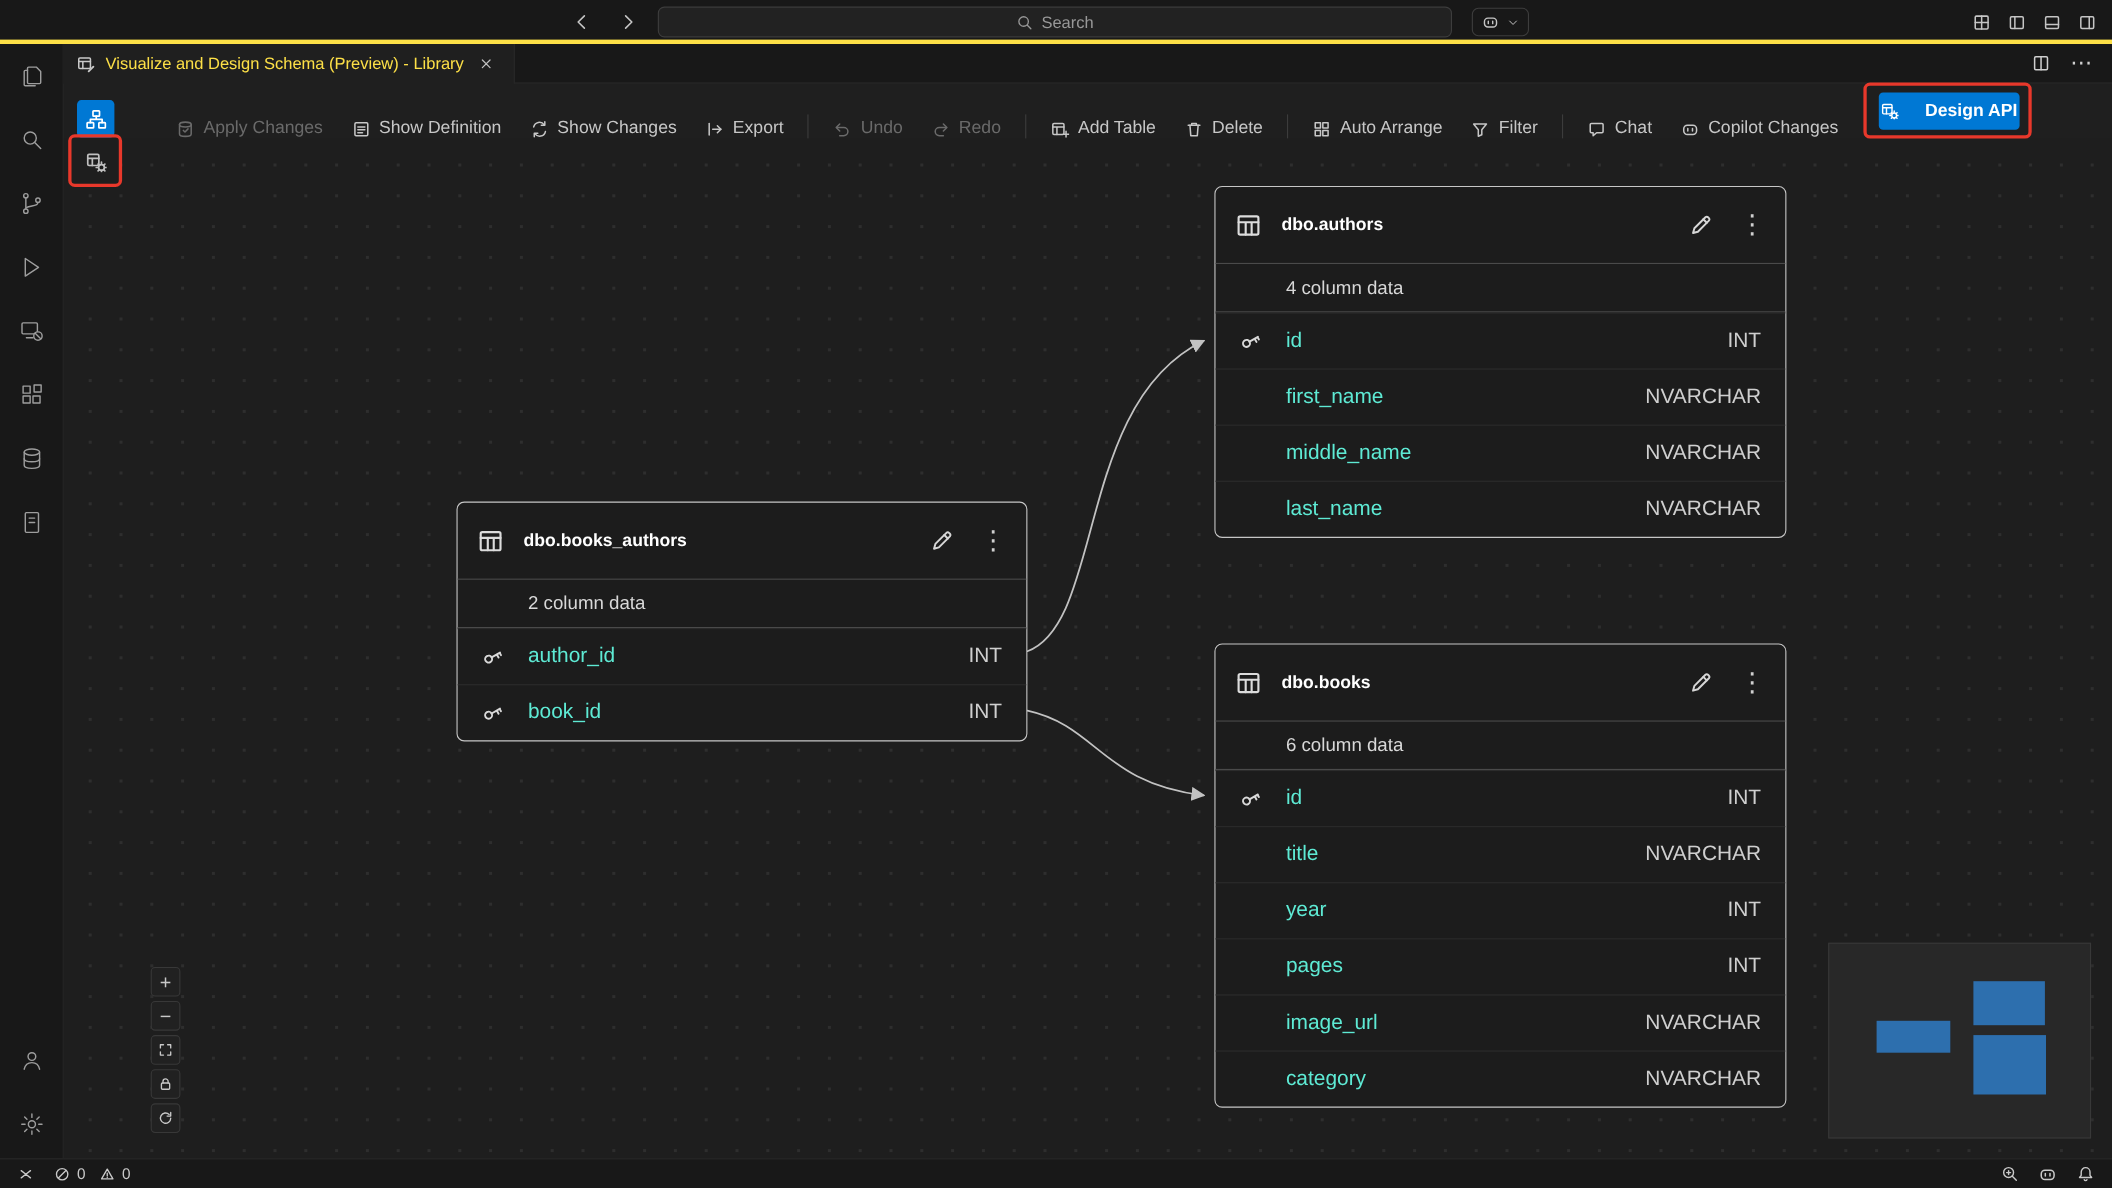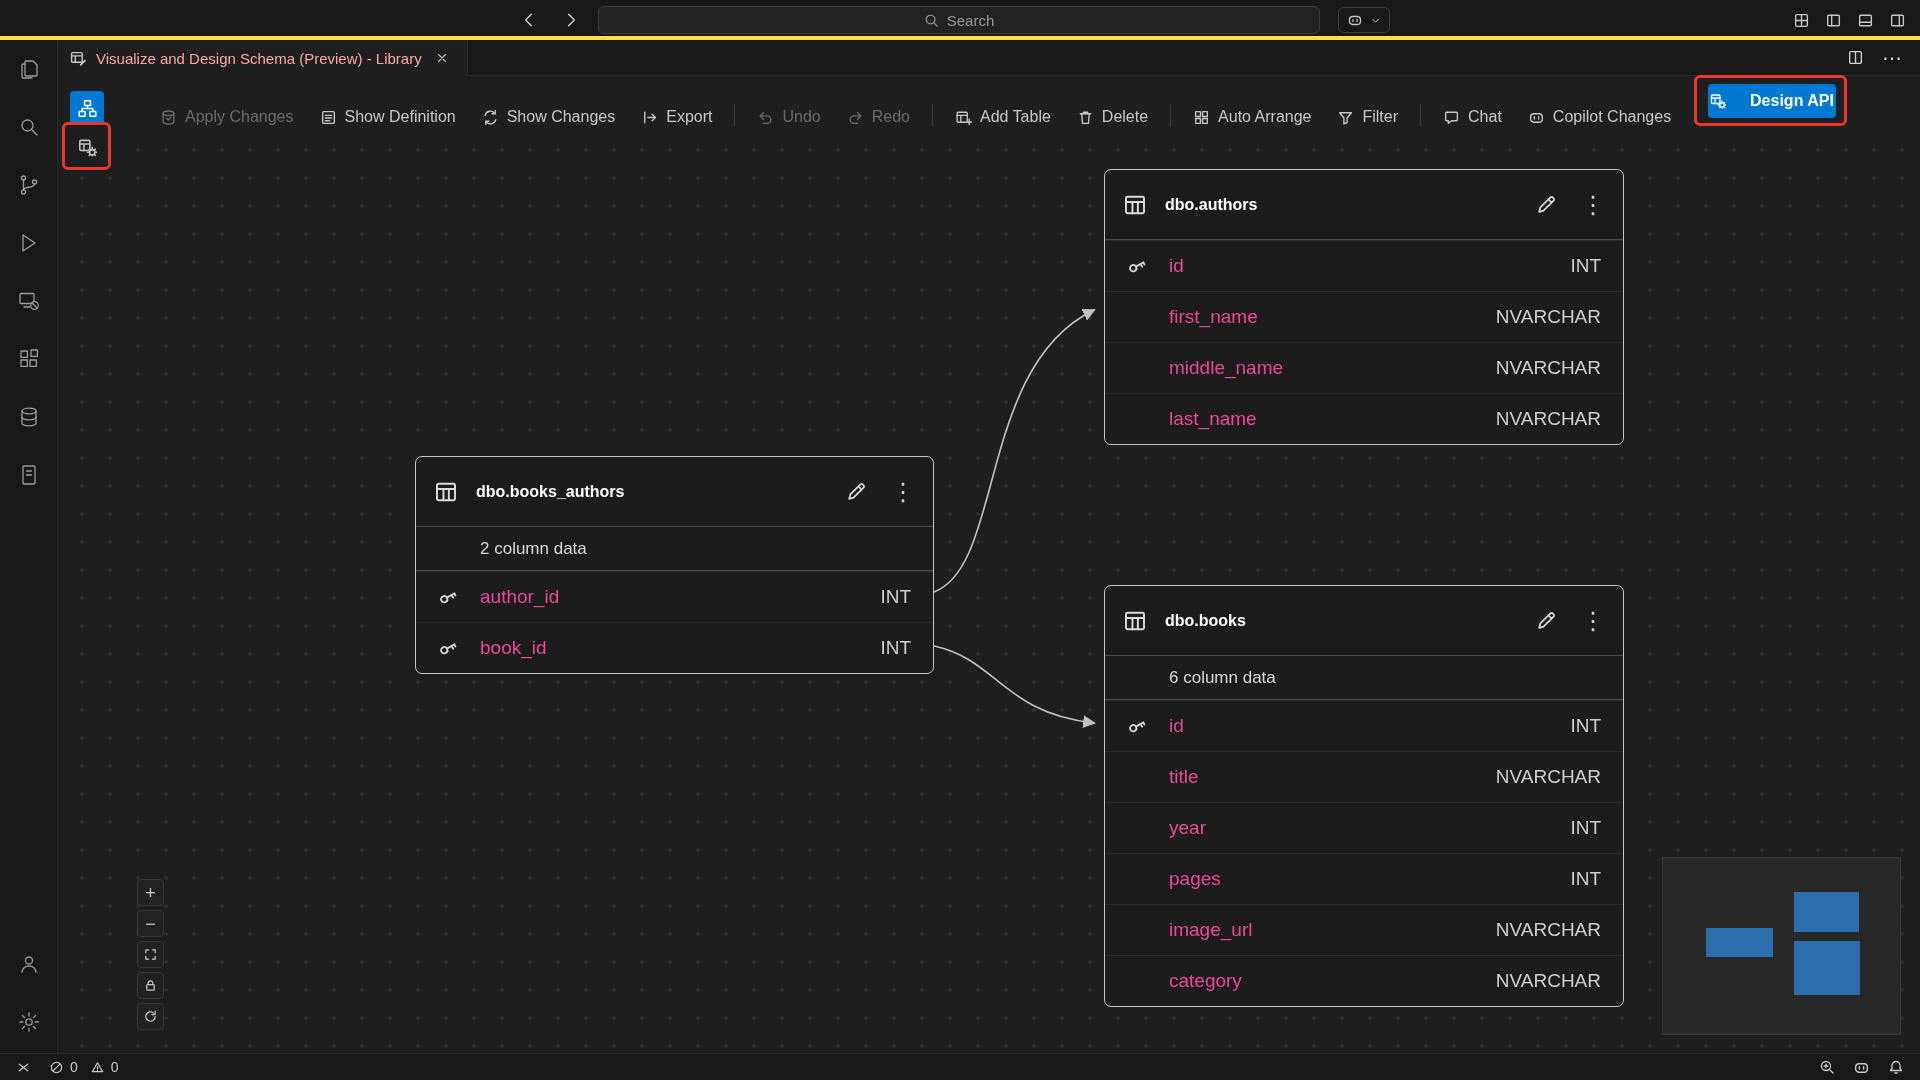--- a/index.html
+++ b/index.html
@@ -22,21 +22,21 @@
   
   .activitybar{position:absolute;left:0;top:40px;width:58px;bottom:27px;background:#181818;border-right:1px solid #2a2a2a;
     display:flex;flex-direction:column;align-items:center}
   .ab-item{width:58px;height:58px;display:flex;align-items:center;justify-content:center;color:#9d9d9d;cursor:pointer}
   .ab-bottom{margin-top:auto;display:flex;flex-direction:column;align-items:center;padding-bottom:2px}
 
   
   .editor{position:absolute;left:58px;top:40px;right:0;bottom:27px;background:#1f1f1f}
   .tabbar{position:absolute;left:0;top:0;right:0;height:36px;background:#181818;border-bottom:1px solid #2a2a2a;display:flex}
   .tab{width:410px;height:36px;background:#1f1f1f;display:flex;align-items:center;gap:9px;padding:0 12px;
-    color:#fca5a5;font-size:15px;border-right:1px solid #2a2a2a;cursor:pointer}
+    color:#fde047;font-size:15px;border-right:1px solid #2a2a2a;cursor:pointer}
   .tab-label{white-space:nowrap;overflow:hidden}
   .tab-close{margin-left:4px;color:#c0c0c0}
   .tab-actions{margin-left:auto;display:flex;align-items:center;gap:18px;padding-right:18px;color:#cfcfcf}
   .more-glyph{font-size:20px;line-height:1;color:#cfcfcf}
 
   .toolbar{position:absolute;left:0;top:36px;right:0;height:50px;display:flex;align-items:flex-end;padding-left:89px}
   .tb-item{display:flex;align-items:center;gap:8px;font-size:16px;color:#c7c7c7;padding:0 13px;white-space:nowrap;cursor:pointer}
   .tb-item.disabled{color:#6a6a6a;cursor:default}
   .tb-sep{width:1px;height:22px;background:#3c3c3c;margin:0 9px}
   .design-api{position:absolute;left:1650px;top:8px;width:128px;height:34px;background:#0078d4;border:none;border-radius:4px;
@@ -63,21 +63,21 @@
   #card-books{left:1046px;top:459px;width:520px}
   .tc-header{display:flex;align-items:center;height:70px;padding:0 18px;border-bottom:1px solid #4a4a4a;color:#e8e8e8}
   .tc-grid{margin-right:18px;color:#dcdcdc}
   .tc-title{font-size:16px;font-weight:700;color:#fff}
   .tc-actions{margin-left:auto;display:flex;align-items:center;gap:24px;color:#d6d6d6}
   .tc-kebab{font-size:24px;line-height:1;color:#cfcfcf;cursor:pointer}
   .tc-subtitle{height:44px;display:flex;align-items:center;padding-left:64px;font-size:17px;color:#d8d8d8;border-bottom:1px solid #4a4a4a}
   .tc-row{height:51px;display:flex;align-items:center;padding-right:22px;font-size:19px;border-top:1px solid #2c2c2c}
   .tc-row:first-of-type{border-top:none}
   .row-ico{width:64px;display:flex;justify-content:center;color:#d8d8d8;flex:0 0 64px}
-  .col-name{color:#ec4899}
+  .col-name{color:#5eead4}
   .col-type{margin-left:auto;color:#cfcfcf}
 
   .zoom-stack{position:absolute;left:79px;top:753px;display:flex;flex-direction:column;gap:4px}
   .zoom-btn{width:27px;height:27px;background:#212121;border:1px solid #383838;border-radius:4px;color:#c8c8c8;
     display:flex;align-items:center;justify-content:center;font-size:18px;line-height:1;cursor:pointer}
 
   .minimap{position:absolute;left:1604px;top:731px;width:239px;height:178px;background:#282828;border:1px solid #383838;cursor:pointer}
   .mm-block{position:absolute;background:#2d6fae}
   .mm-a{left:131px;top:34px;width:65px;height:40px}
   .mm-b{left:43px;top:70px;width:67px;height:29px}
@@ -508,20 +508,21 @@
           <span class="tc-actions">
             <span class="ico">
               <svg width="22" height="22" viewBox="0 0 16 16" stroke-width="1.1">
                   <path d="M3 13l.9-3.2 7.3-7.3a1.2 1.2 0 0 1 1.7 0l.6.6a1.2 1.2 0 0 1 0 1.7l-7.3 7.3z"></path>
                   <path d="M9.8 3.9l2.3 2.3"></path>
                 </svg>
             </span>
             <span class="tc-kebab">⋮</span>
           </span>
         </div>
+        <div class="tc-subtitle">4 column data</div>
         <div class="tc-row">
           <span class="row-ico">
             <svg width="22" height="22" viewBox="0 0 16 16">
                 <g transform="rotate(-30 8 8)">
                   <circle cx="4.8" cy="8" r="2.3"></circle>
                   <path d="M7.1 8h6.4M11 8v2.4M13.2 8v1.8"></path>
                 </g>
               </svg>
           </span>
           <span class="col-name">id</span>

